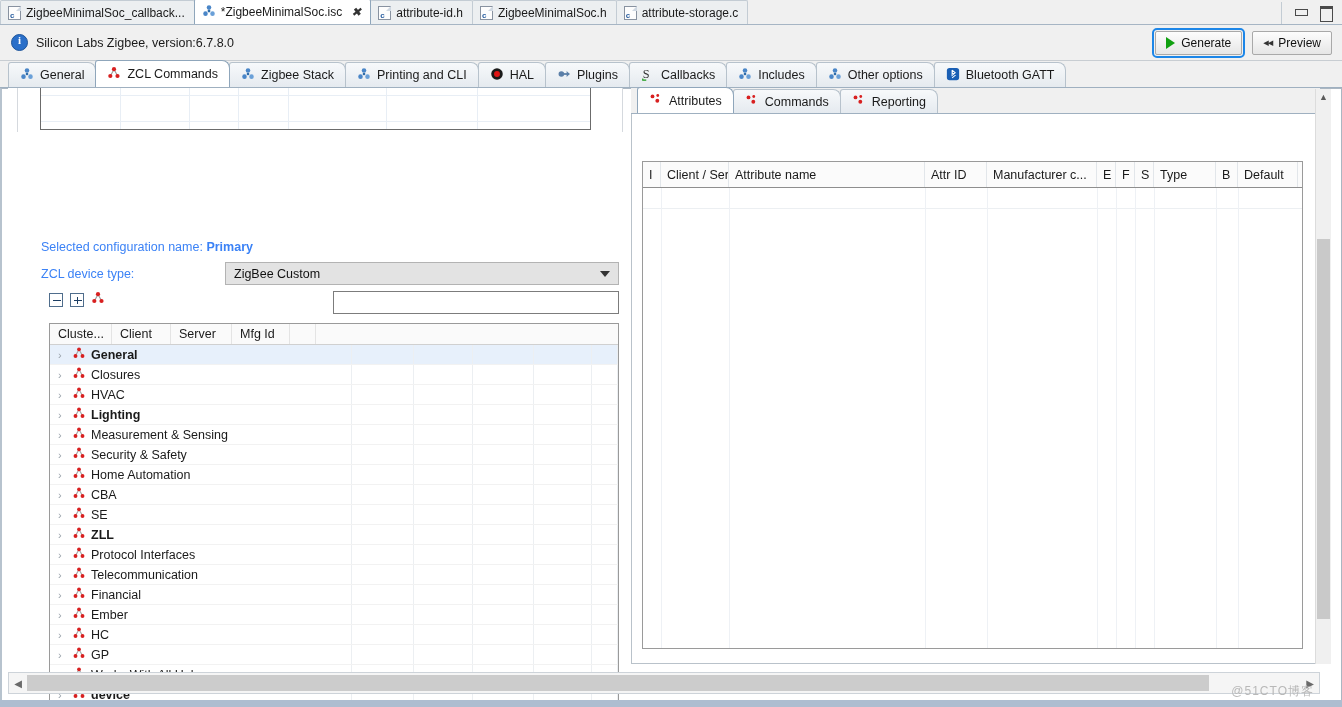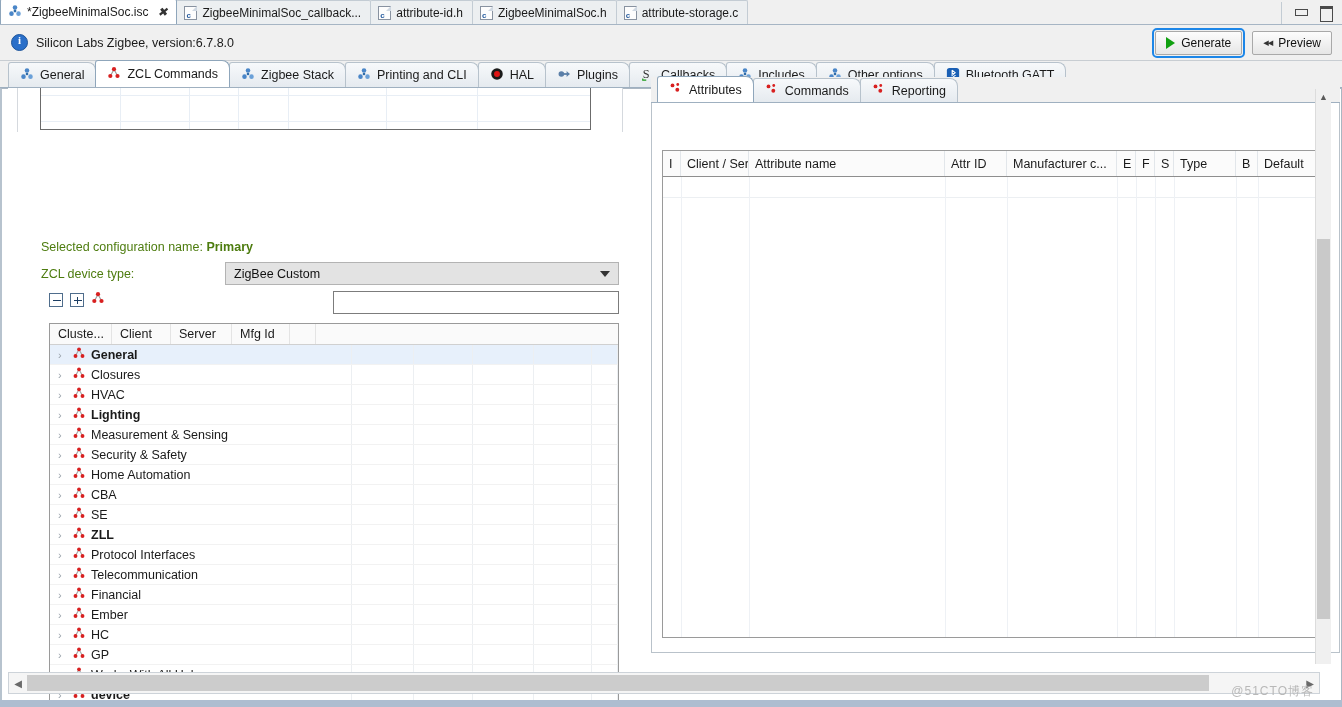--- a/index.html
+++ b/index.html
@@ -111,32 +111,32 @@
     border-top-left-radius: 3px; border-top-right-radius: 8px;
     margin-right: -1px;
     white-space: nowrap; font-size: 12.5px;
   }
   .mtab.active {
     background: #ffffff; height: 27px; border-color: #8fa6bb; z-index: 3;
   }
   
   .leftpanel { position: absolute; left: 8px; top: 88px; width: 615px; height: 576px;
     background: #ffffff; }
-  .rightpanel { position: absolute; left: 631px; top: 77px; width: 689px; height: 576px;
-    background: #d946ef; margin-left: 20px; }
+  .rightpanel { position: absolute; left: 631px; top: 88px; width: 689px; height: 576px;
+    background: #d946ef; }
 
   
   .topgrid { position: absolute; left: 32px; top: 0px; width: 551px; height: 42px;
     border: 1px solid #6b6b6b; border-top: none; background: #fff; overflow: hidden; }
   .topgrid .col { position: absolute; top: 0; bottom: 0; width: 1px; background: #e8eef5; }
   .topgrid .rowline { position: absolute; left: 0; right: 0; height: 1px; background: #e8eef5; }
   .topgrid-frame { position: absolute; left: 9px; top: 0; width: 606px; height: 44px;
     border-left: 1px solid #d5d9de; border-right: 1px solid #d5d9de; }
 
-  .lbl { position: absolute; font-size: 12.5px; color: #4d7c0f; }
+  .lbl { position: absolute; font-size: 12.5px; color: #3b82f6; }
   .lbl b { font-weight: bold; }
 
   .combo {
     position: absolute; left: 217px; top: 174px; width: 394px; height: 23px;
     background: #e3e3e3; border: 1px solid #b3b3b3;
     display: flex; align-items: center; padding: 0 8px; font-size: 12.5px; color: #111;
   }
   .combo .caret { margin-left: auto; width: 0; height: 0;
     border-left: 5px solid transparent; border-right: 5px solid transparent;
     border-top: 6px solid #333; }
@@ -208,35 +208,35 @@
     border: 1px solid #aab6c2; border-left: 2px solid #b7c3ce; pointer-events: none; }
   .bottomedge { position: absolute; left: 0; top: 700px; width: 1342px; height: 7px;
     background: #aebdd0; }
 </style>
 </head>
 <body>
 
 <div id="app">
 
   <div class="editor-tabbar">
+    <div class="etab">
+      <span class="fileicon"></span>
+      <span class="ttl">ZigbeeMinimalSoc_callback...</span>
+    </div>
     <div class="etab active">
       <span>
         <svg class="mol" viewBox="0 0 16 16">
             <circle cx="8" cy="4" r="2.6" fill="#4a86c8"></circle>
             <circle cx="4" cy="11" r="2.6" fill="#4a86c8"></circle>
             <circle cx="12" cy="11" r="2.6" fill="#6aa0d8"></circle>
             <circle cx="8" cy="8" r="1.6" fill="#2f6ca8"></circle>
           </svg>
       </span>
       <span class="ttl">*ZigbeeMinimalSoc.isc</span>
       <span class="closeX">✖</span>
-    </div>
-    <div class="etab">
-      <span class="fileicon"></span>
-      <span class="ttl">ZigbeeMinimalSoc_callback...</span>
     </div>
     <div class="etab">
       <span class="fileicon"></span>
       <span class="ttl">attribute-id.h</span>
     </div>
     <div class="etab">
       <span class="fileicon"></span>
       <span class="ttl">ZigbeeMinimalSoc.h</span>
     </div>
     <div class="etab">

